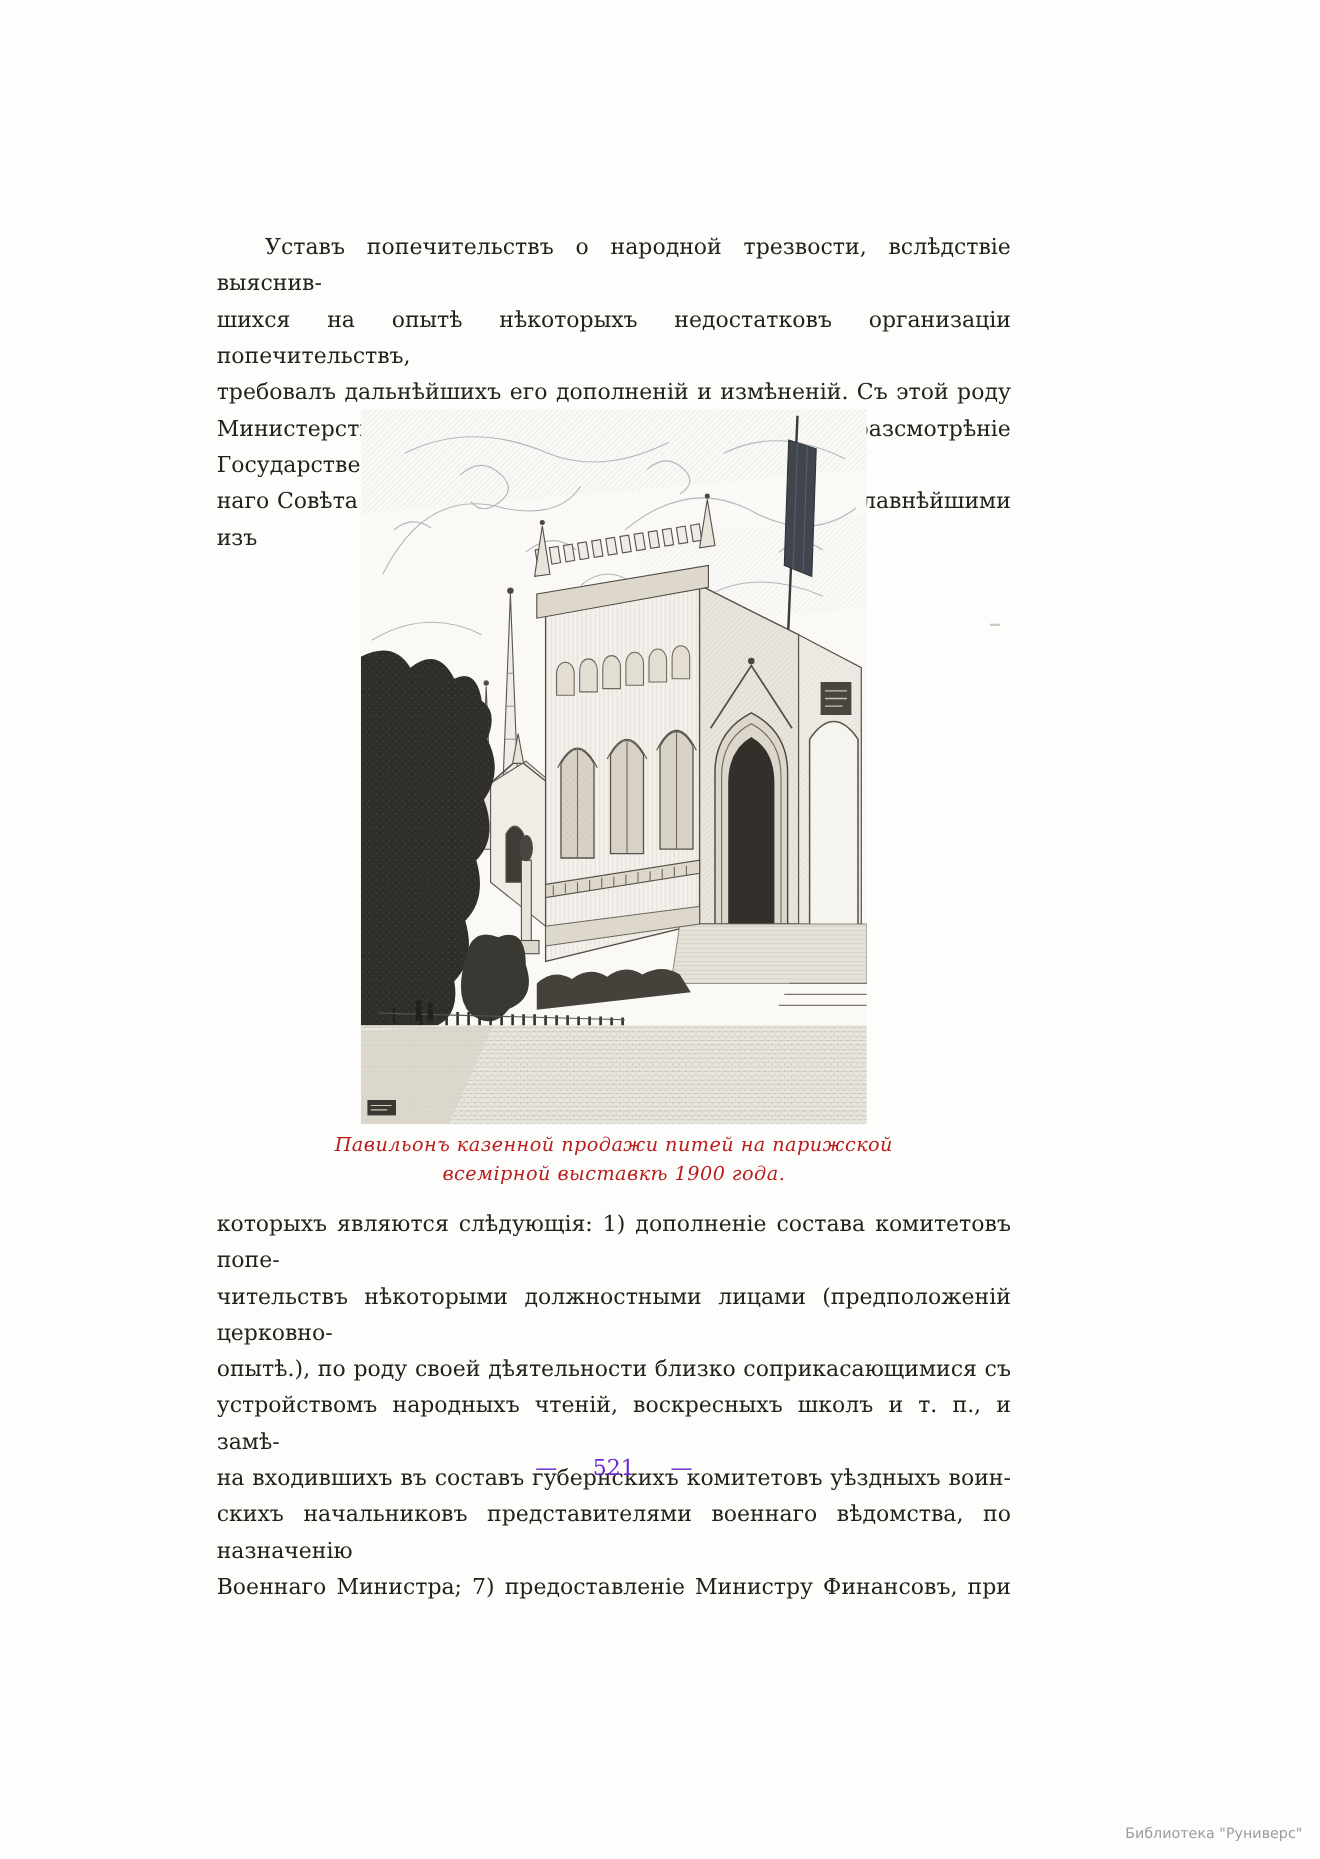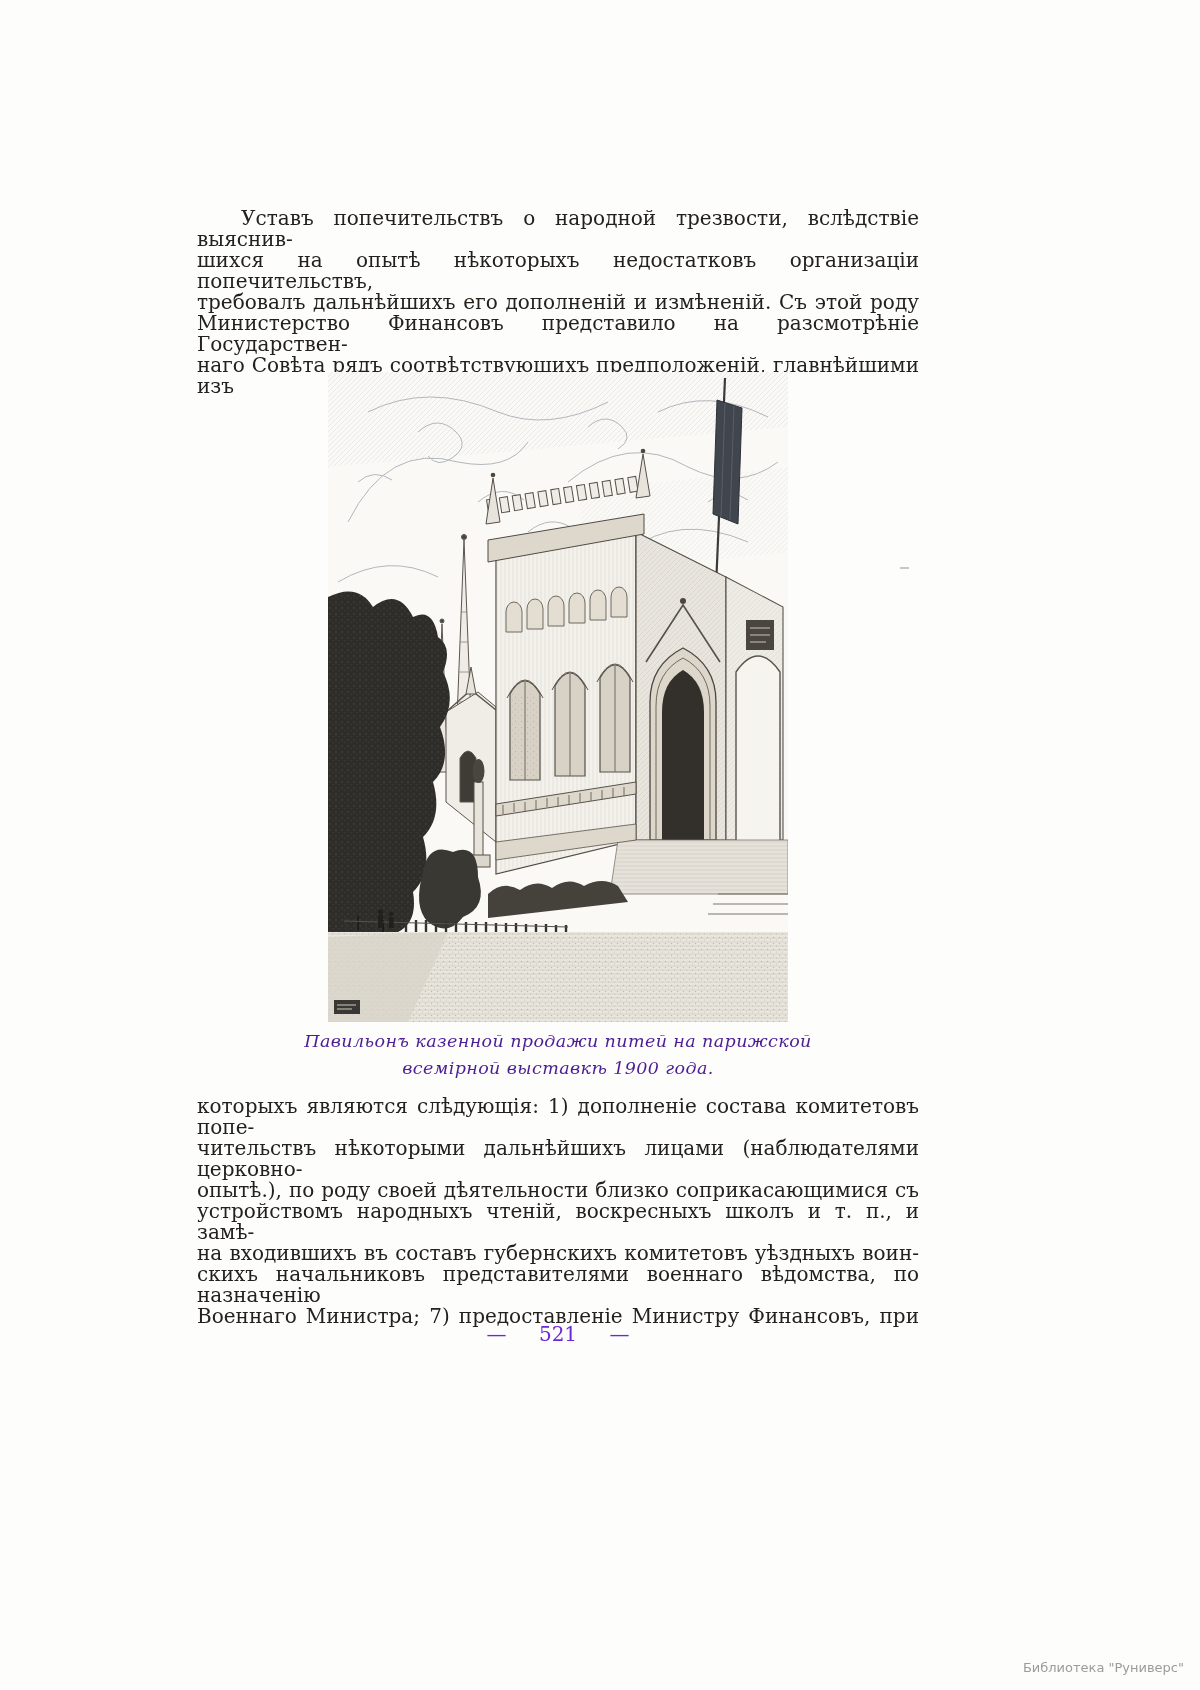--- a/index.html
+++ b/index.html
@@ -10,38 +10,38 @@
     background:#fdfdfb;
     font-family:"DejaVu Serif","Liberation Serif",serif;
     color:#24211d;
     overflow:hidden;
   }
   .block { position:absolute; left:197px; width:722px; }
   #para1 { top:208px; }
   #para2 { top:1096px; }
   .tline {
     font-size:20px;
-    line-height:21px;
+    line-height:33px;
     text-align:justify;
     text-align-last:justify;
     white-space:normal;
   }
   .tline.indent { text-indent:44px; }
   #figure-block {
     position:absolute; left:328px; top:372px;
     width:460px; height:650px; margin:0;
   }
   #caption-block { top:1028px; }
   .cap {
     font-style:italic;
     font-size:17.5px;
     line-height:27px;
     text-align:center;
     letter-spacing:0.4px;
-    color:#4c1d95;
+    color:#b91c1c;
   }
   #page-number {
     top:1322px;
     font-size:20px;
     text-align:center;
     word-spacing:26px;
     color:#6d28d9;
   }
   #watermark {
     position:absolute;
@@ -241,21 +241,21 @@
     </svg>
   </figure>
 
   <div id="caption-block" class="block">
     <div class="cap">Павильонъ казенной продажи питей на парижской</div>
     <div class="cap">всемірной выставкѣ 1900 года.</div>
   </div>
 
   <div id="para2" class="block">
     <div class="tline">которыхъ являются слѣдующія: 1) дополненіе состава комитетовъ попе-</div>
-    <div class="tline">чительствъ нѣкоторыми дальнѣйшихъ лицами (наблюдателями церковно-</div>
+    <div class="tline">чительствъ нѣкоторыми должностными лицами (предположеній церковно-</div>
     <div class="tline">опытѣ.), по роду своей дѣятельности близко соприкасающимися съ</div>
     <div class="tline">устройствомъ народныхъ чтеній, воскресныхъ школъ и т. п., и замѣ-</div>
     <div class="tline">на входившихъ въ составъ губернскихъ комитетовъ уѣздныхъ воин-</div>
     <div class="tline">скихъ начальниковъ представителями военнаго вѣдомства, по назначенію</div>
     <div class="tline">Военнаго Министра; 7) предоставленіе Министру Финансовъ, при</div>
   </div>
 
   <div id="page-number" class="block">— 521 —</div>
 
   <div id="scan-artifact"></div>

